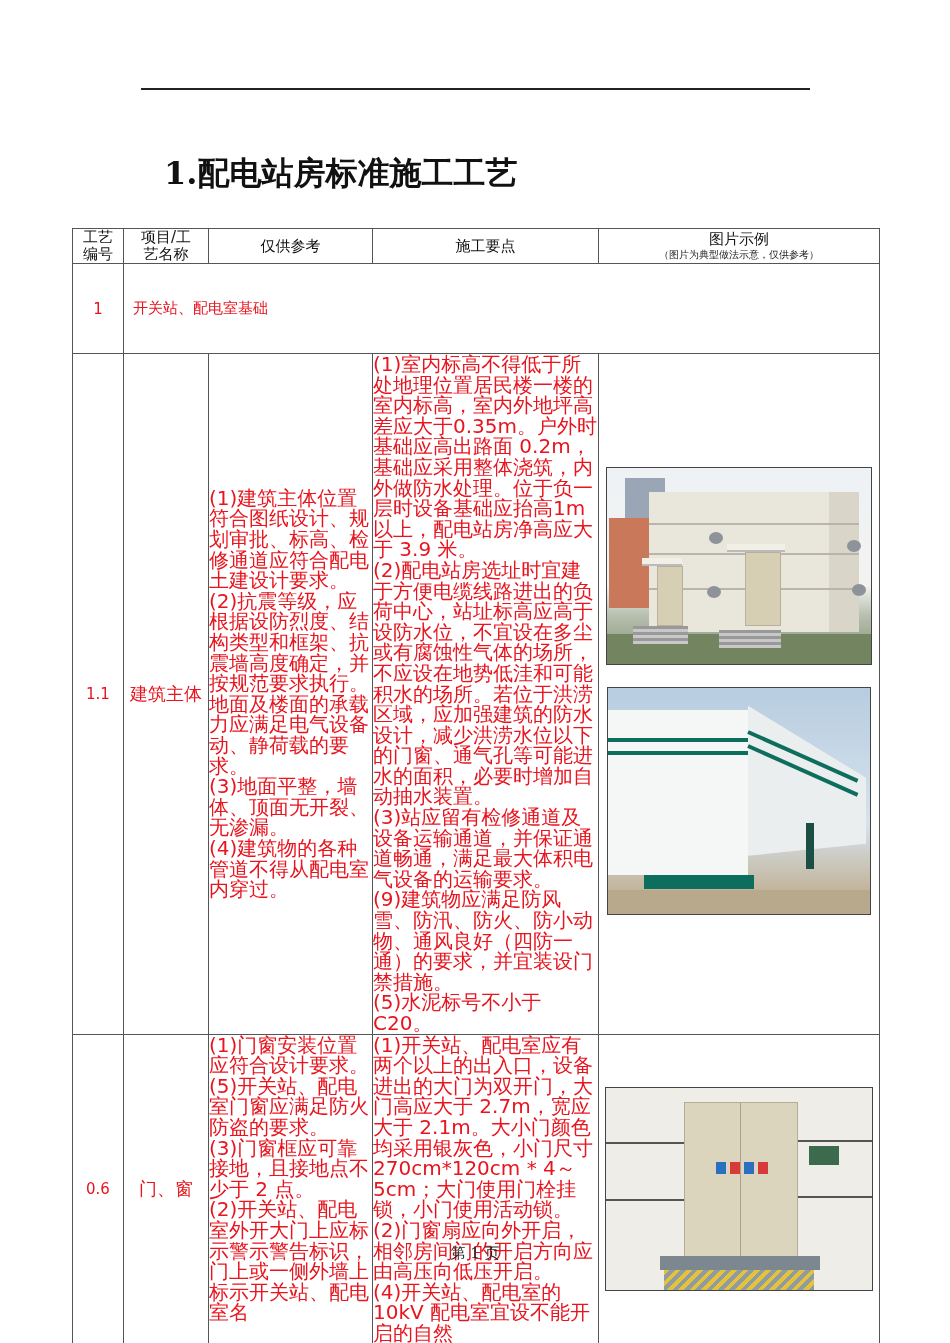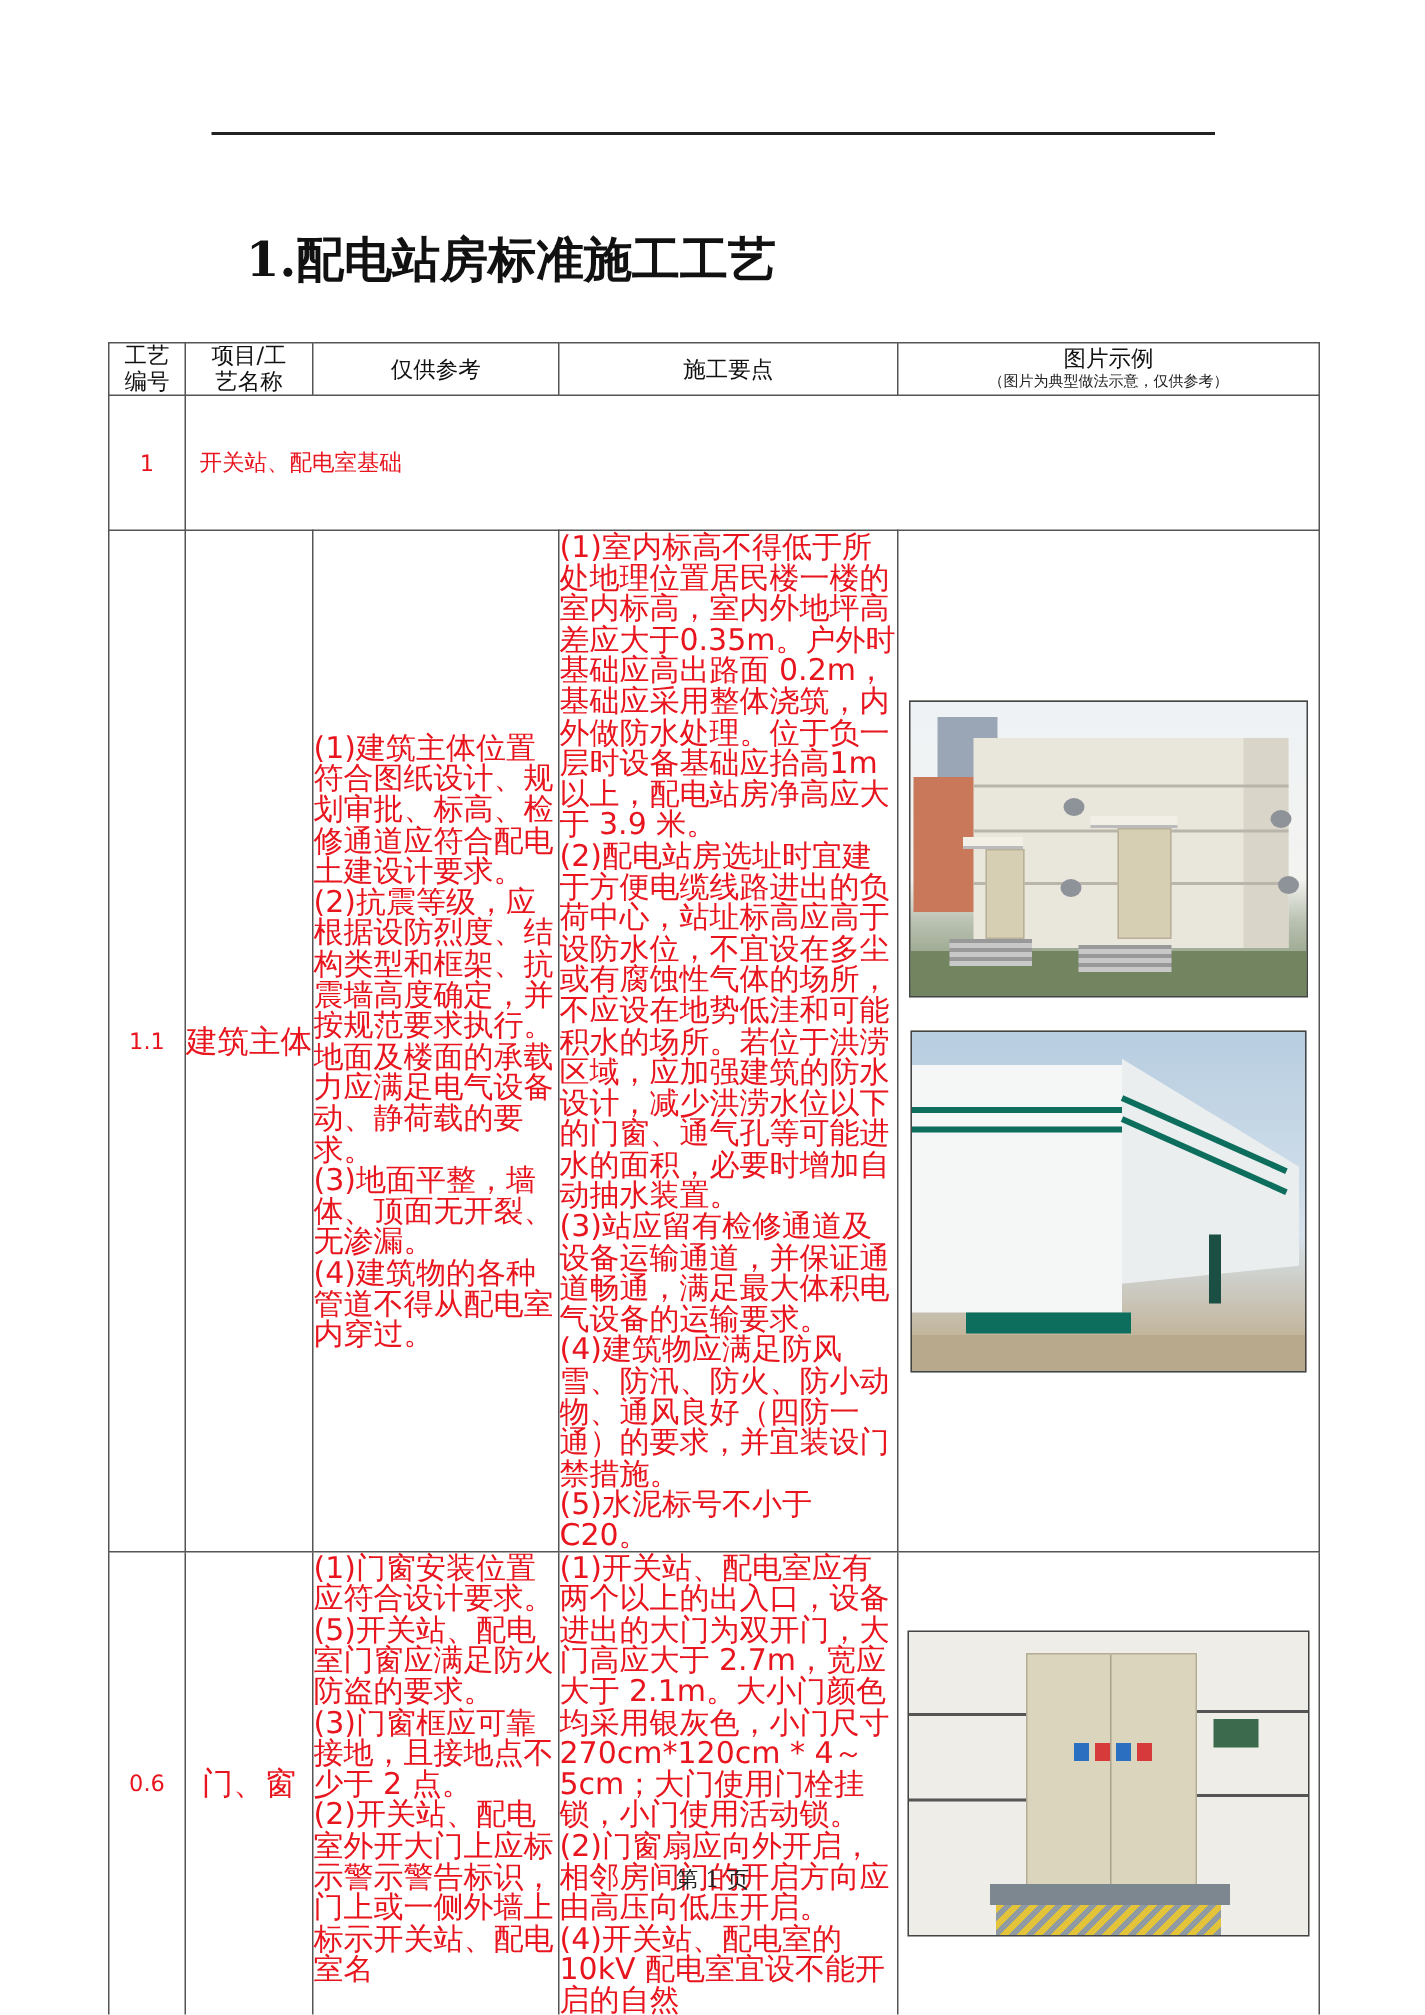--- a/index.html
+++ b/index.html
@@ -8,21 +8,21 @@
   .header-rule { position: absolute; left: 141px; top: 88px; width: 669px; height: 2px; background: #222; }
   .page-title { position: absolute; left: 146px; top: 152px; font-family: "DejaVu Serif", "Liberation Serif", serif;
                 font-size: 32px; font-weight: bold; color: #111; letter-spacing: 0px; white-space: nowrap; margin-left: 18px; }
   table.craft { position: absolute; left: 72px; top: 228px; border-collapse: collapse; table-layout: fixed; width: 807px; }
   table.craft td, table.craft th { border: 1.5px solid #555; padding: 0; vertical-align: middle; }
   th { font-weight: normal; color: #111; font-size: 15px; line-height: 17px; text-align: center; }
   .sub { font-size: 10px; color: #222; display: block; line-height: 13px; text-align: center; }
   .red { color: #e8141e; }
   .sec-row td { height: 89px; font-size: 15px; }
   .num { text-align: center; font-size: 15px; }
-  .name { text-align: center; font-size: 21px; }
+  .name { text-align: center; font-size: 18px; }
   .cell-text { font-size: 20px; line-height: 20.6px; color: #e8141e; padding: 0 4px 0 9px; }
   .cell-text p { margin: 0; }
   .pic-cell { text-align: center; vertical-align: middle; }
   .photo { display: block; margin: 0 auto; border: 1px solid #444; position: relative; overflow: hidden; }
   
   .p1 { width: 264px; height: 196px; background: linear-gradient(#eef2f5 0%, #f3f3f0 60%, #b8c0b0 75%, #7c8d6a 100%); margin-top: -6px; }
   .p1 .tower { position: absolute; left: 18px; top: 10px; width: 40px; height: 40px; background: #9aa6b5; }
   .p1 .brick { position: absolute; left: 2px; top: 50px; width: 45px; height: 90px; background: #c9785a; }
   .p1 .bldg { position: absolute; left: 42px; top: 24px; width: 210px; height: 140px; background: #e9e6dc; }
   .p1 .side { position: absolute; left: 222px; top: 24px; width: 30px; height: 140px; background: #d9d5c9; }
@@ -98,21 +98,21 @@
     <td class="cell-text">
       <p>(1)建筑主体位置符合图纸设计、规划审批、标高、检修通道应符合配电土建设计要求。</p>
       <p>(2)抗震等级，应根据设防烈度、结构类型和框架、抗震墙高度确定，并按规范要求执行。地面及楼面的承载力应满足电气设备动、静荷载的要求。</p>
       <p>(3)地面平整，墙体、顶面无开裂、无渗漏。</p>
       <p>(4)建筑物的各种管道不得从配电室内穿过。</p>
     </td>
     <td class="cell-text" style="vertical-align:top;padding-top:0">
       <p>(1)室内标高不得低于所处地理位置居民楼一楼的室内标高，室内外地坪高差应大于0.35m。户外时基础应高出路面 0.2m，基础应采用整体浇筑，内外做防水处理。位于负一层时设备基础应抬高1m 以上，配电站房净高应大于 3.9 米。</p>
       <p>(2)配电站房选址时宜建于方便电缆线路进出的负荷中心，站址标高应高于设防水位，不宜设在多尘或有腐蚀性气体的场所，不应设在地势低洼和可能积水的场所。若位于洪涝区域，应加强建筑的防水设计，减少洪涝水位以下的门窗、通气孔等可能进水的面积，必要时增加自动抽水装置。</p>
       <p>(3)站应留有检修通道及设备运输通道，并保证通道畅通，满足最大体积电气设备的运输要求。</p>
-      <p>(4)建筑物应满足防风雪、防汛、防火、防小动物、通风良好（四防一通）的要求，并宜装设门禁措施。</p>
+      <p>(9)建筑物应满足防风雪、防汛、防火、防小动物、通风良好（四防一通）的要求，并宜装设门禁措施。</p>
       <p>(5)水泥标号不小于 C20。</p>
     </td>
     <td class="pic-cell">
       <div class="photo p1">
         <div class="tower"></div>
             <div class="brick"></div>
         <div class="bldg"></div>
             <div class="side"></div>
         <div class="band" style="top:55px"></div>
             <div class="band" style="top:85px"></div>

